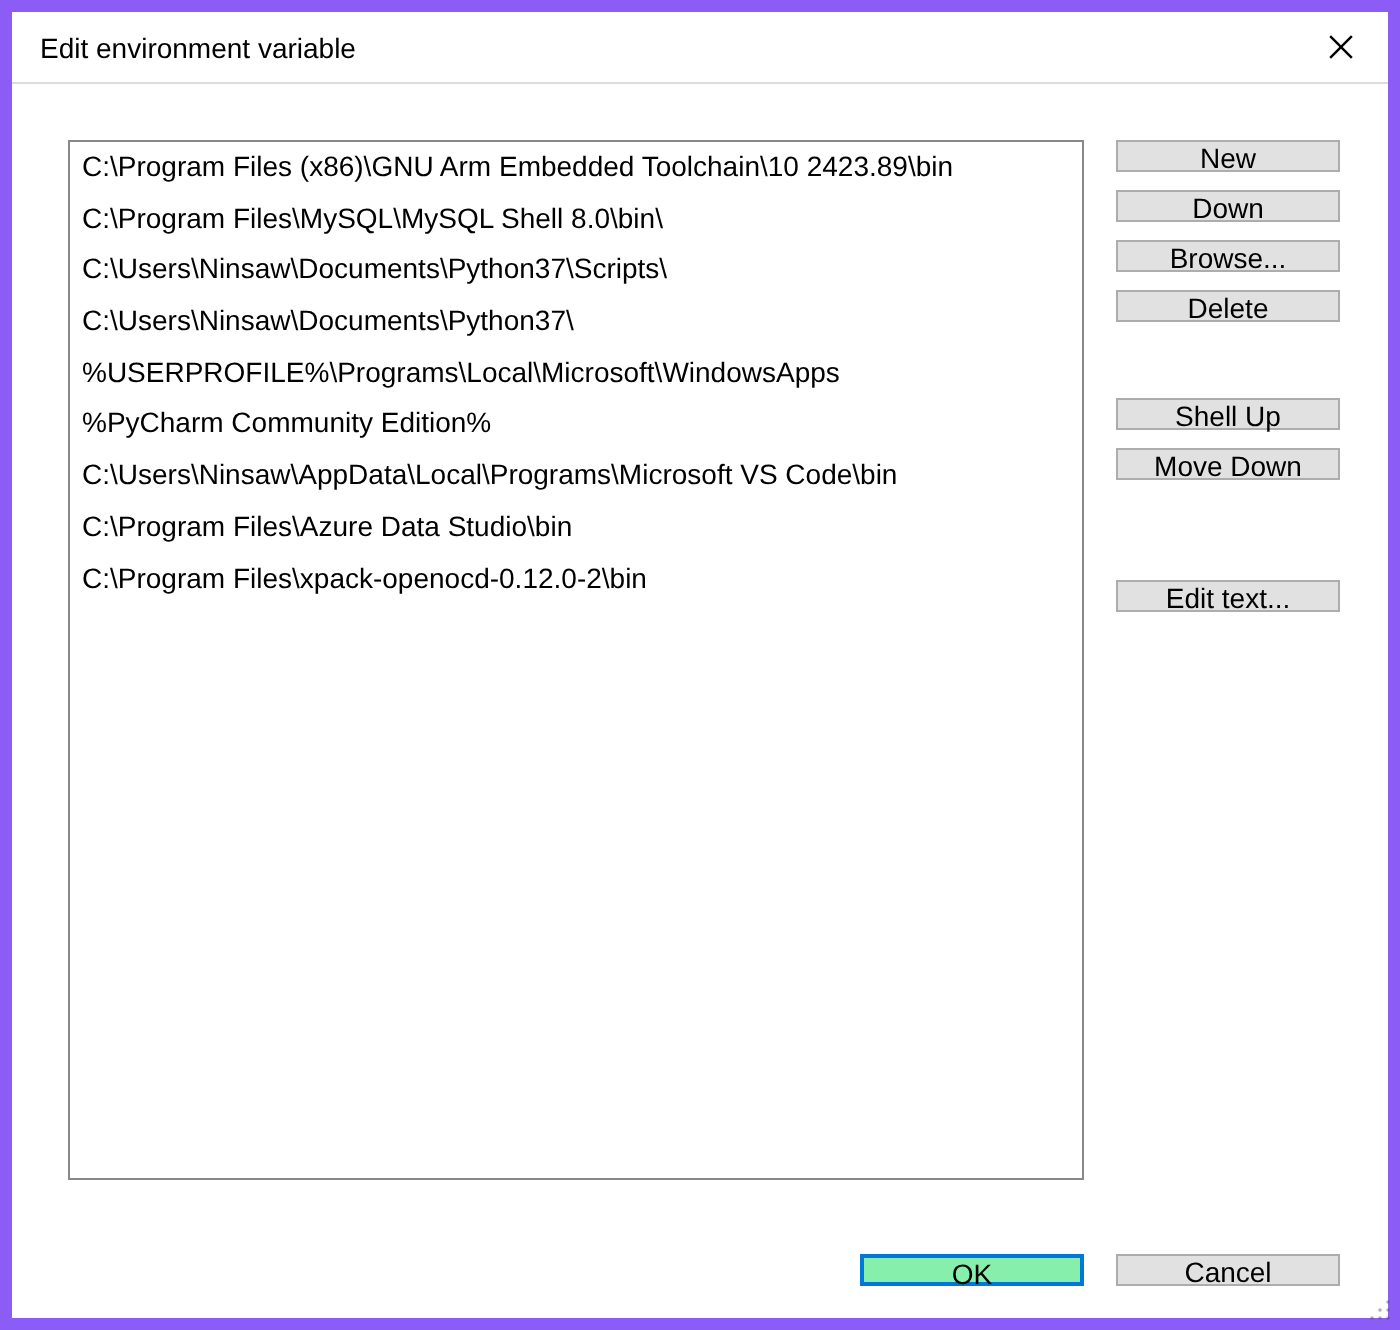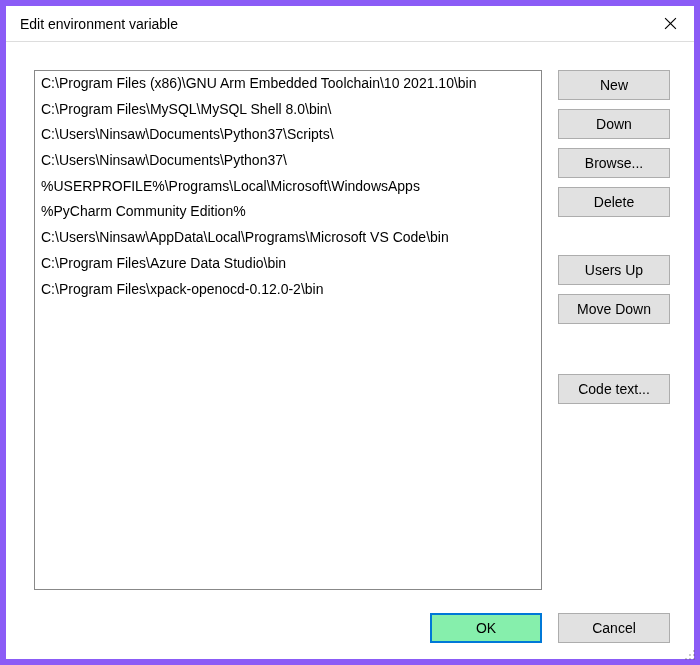--- a/index.html
+++ b/index.html
@@ -73,21 +73,21 @@
     }
     .side-buttons {
       width: 112px;
       display: flex;
       flex-direction: column;
       gap: 9px;
     }
     .side-buttons .spacer-sm { height: 20px; }
     .side-buttons .spacer-lg { height: 32px; }
     .btn {
-      height: 30px;
+      height: 16px;
       background: #e1e1e1;
       border: 1px solid #adadad;
       font-size: 14px;
       color: #000;
       cursor: pointer;
       padding: 0;
     }
     .footer {
       margin-top: 14px;
       display: flex;
@@ -123,41 +123,41 @@
         <line x1="1" y1="1" x2="11" y2="11" stroke="#000" stroke-width="1.1"></line>
         <line x1="11" y1="1" x2="1" y2="11" stroke="#000" stroke-width="1.1"></line>
       </svg>
     </div>
   </div>
 
   <div class="content">
     <div class="main-row">
 
       <div class="listbox" id="listbox">
-          <div class="list-item">C:\Program Files (x86)\GNU Arm Embedded Toolchain\10 2021.10\bin</div>
+          <div class="list-item">C:\Program Files (x86)\GNU Arm Embedded Toolchain\10 2423.89\bin</div>
           <div class="list-item">C:\Program Files\MySQL\MySQL Shell 8.0\bin\</div>
           <div class="list-item">C:\Users\Ninsaw\Documents\Python37\Scripts\</div>
           <div class="list-item">C:\Users\Ninsaw\Documents\Python37\</div>
           <div class="list-item">%USERPROFILE%\Programs\Local\Microsoft\WindowsApps</div>
           <div class="list-item">%PyCharm Community Edition%</div>
           <div class="list-item">C:\Users\Ninsaw\AppData\Local\Programs\Microsoft VS Code\bin</div>
           <div class="list-item">C:\Program Files\Azure Data Studio\bin</div>
           <div class="list-item">C:\Program Files\xpack-openocd-0.12.0-2\bin</div>
         </div>
 
       <div class="side-buttons">
         <button class="btn">New</button>
         <button class="btn">Down</button>
         <button class="btn">Browse...</button>
         <button class="btn">Delete</button>
         <div class="spacer-sm"></div>
-        <button class="btn">Users Up</button>
+        <button class="btn">Shell Up</button>
         <button class="btn">Move Down</button>
         <div class="spacer-lg"></div>
-        <button class="btn">Code text...</button>
+        <button class="btn">Edit text...</button>
       </div>
 
     </div>
 
     <div class="footer">
       <button class="btn btn-primary">OK</button>
       <button class="btn">Cancel</button>
     </div>
   </div>
 

